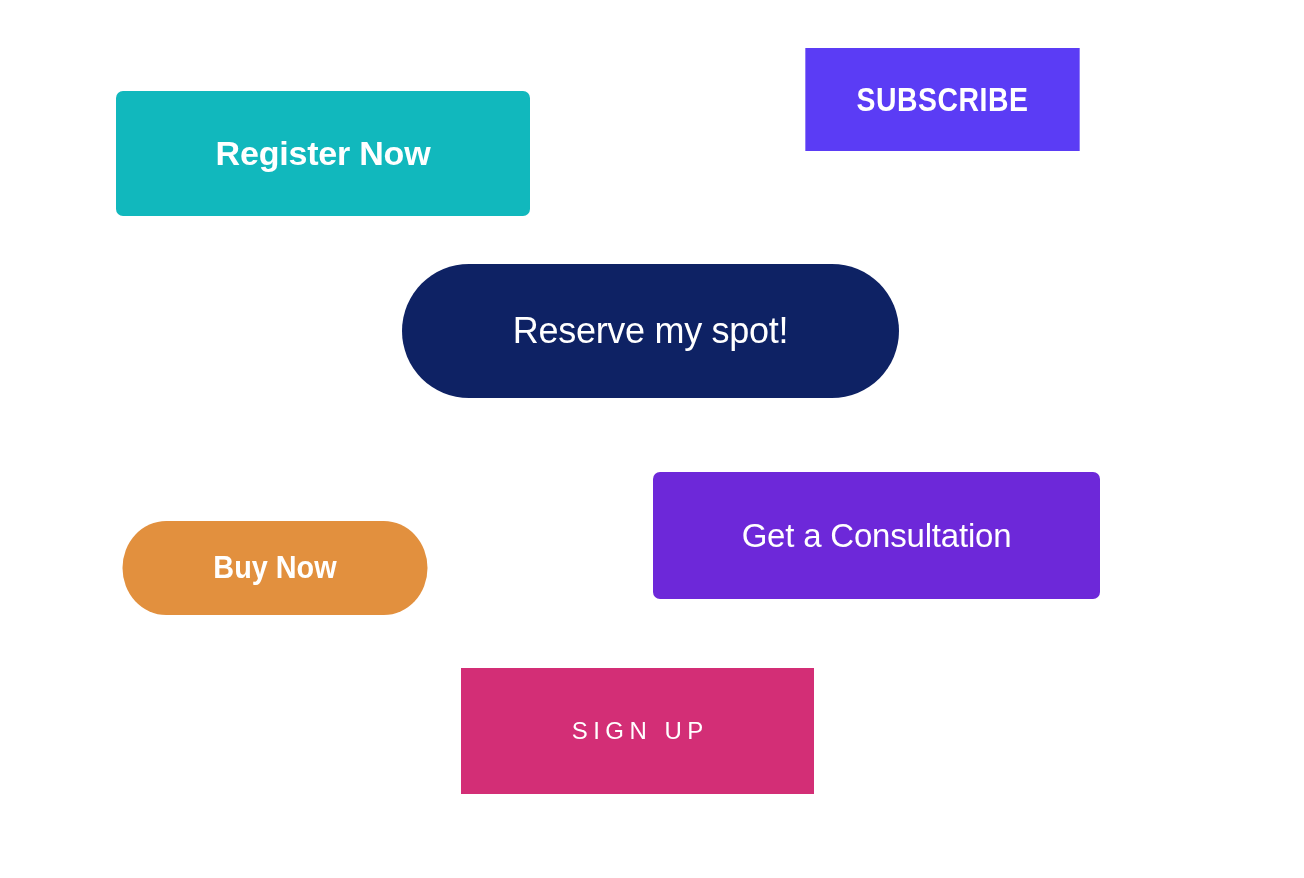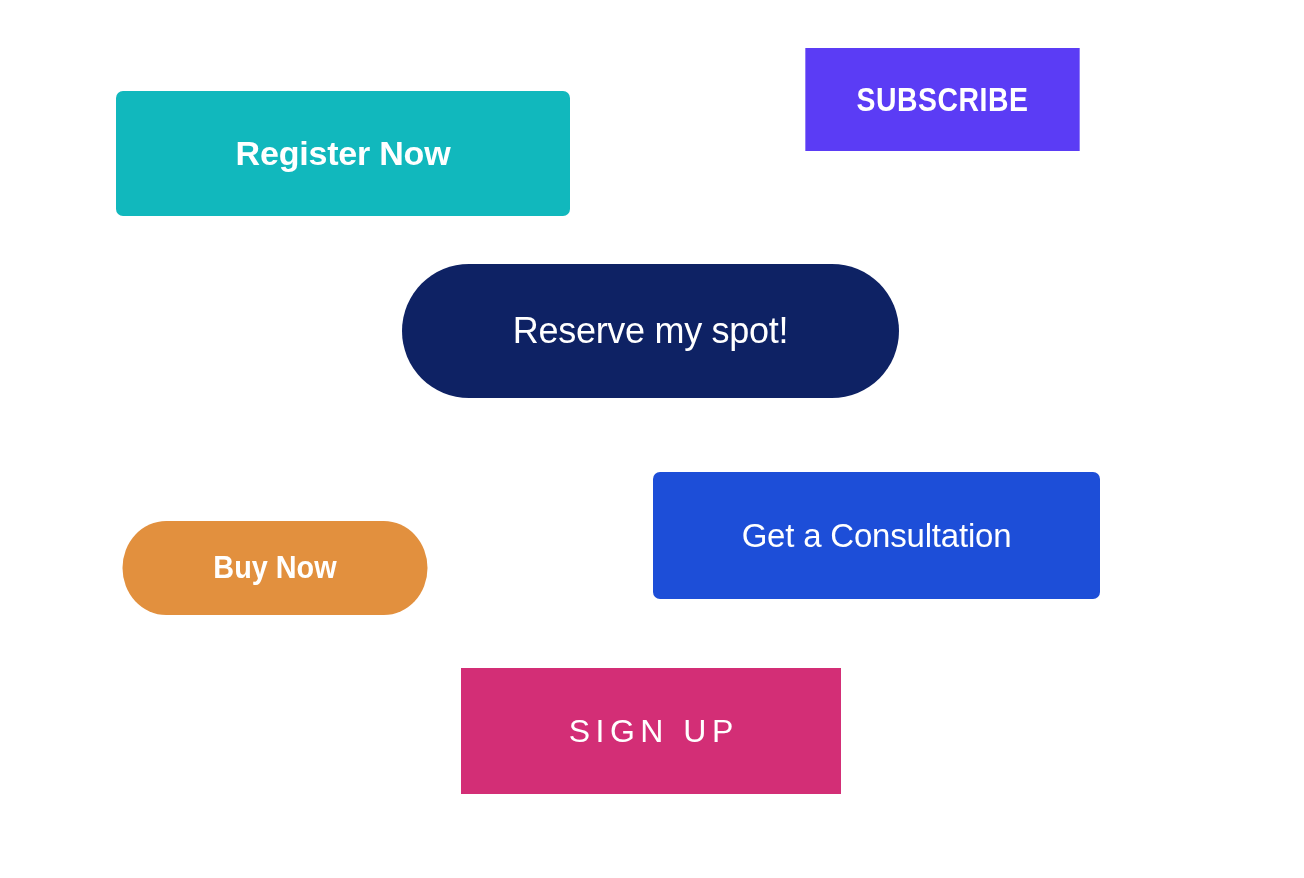--- a/index.html
+++ b/index.html
@@ -33,21 +33,21 @@
     padding: 0;
     -webkit-font-smoothing: antialiased;
     white-space: nowrap;
     user-select: none;
   }
 
   
   .cta-register {
     left: 116px;
     top: 91px;
-    width: 454px;
+    width: 414px;
     height: 125px;
     background: #11b8bd;
     border-radius: 7px;
     font-size: 34px;
     font-weight: bold;
     letter-spacing: -0.2px;
   }
 
   
   .cta-subscribe {
@@ -93,36 +93,36 @@
     transform: scaleX(0.93);
     transform-origin: center center;
   }
 
   
   .cta-consultation {
     left: 653px;
     top: 472px;
     width: 447px;
     height: 127px;
-    background: #1d4ed8;
+    background: #6d28d9;
     border-radius: 7px;
     font-size: 33px;
     font-weight: 400;
     letter-spacing: -0.2px;
   }
 
   
   .cta-signup {
     left: 461px;
     top: 668px;
-    width: 380px;
+    width: 353px;
     height: 126px;
     background: #d32e76;
     border-radius: 0;
-    font-size: 32px;
+    font-size: 24px;
     font-weight: 400;
     text-transform: uppercase;
     letter-spacing: 5.5px;
     text-indent: 5.5px;
   }
 </style>
 </head>
 <body>
 
 <div id="canvas">

